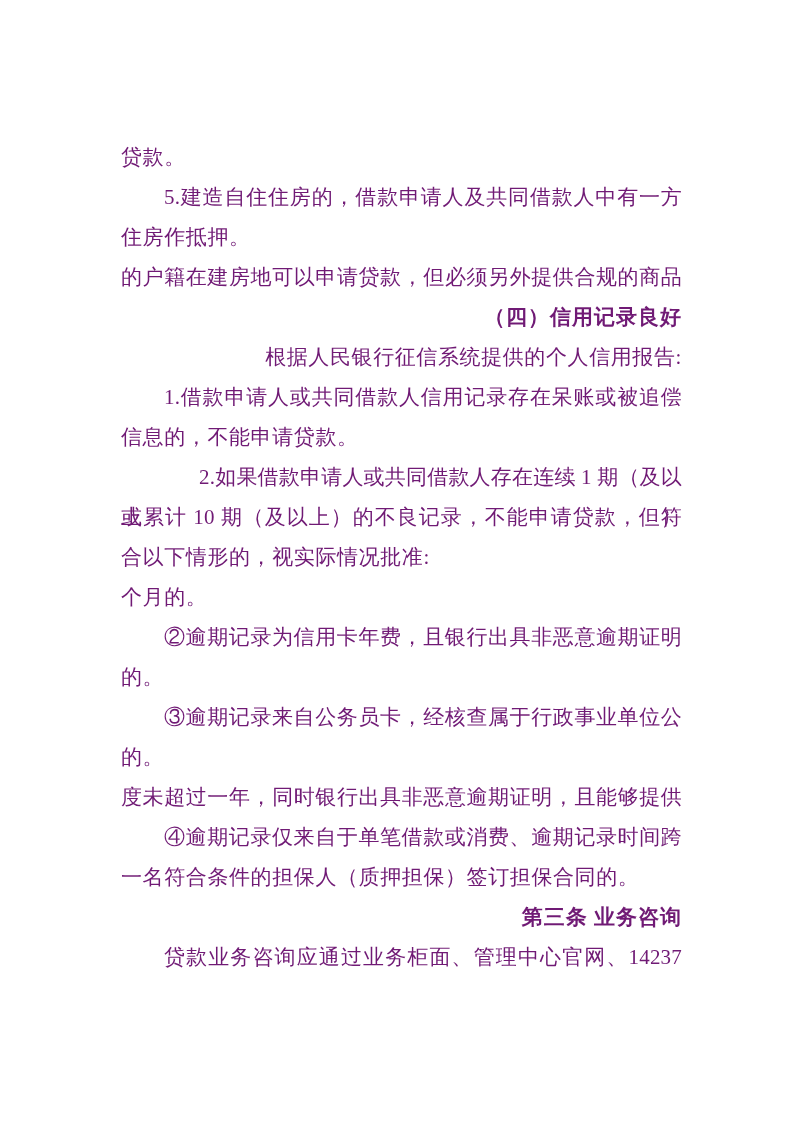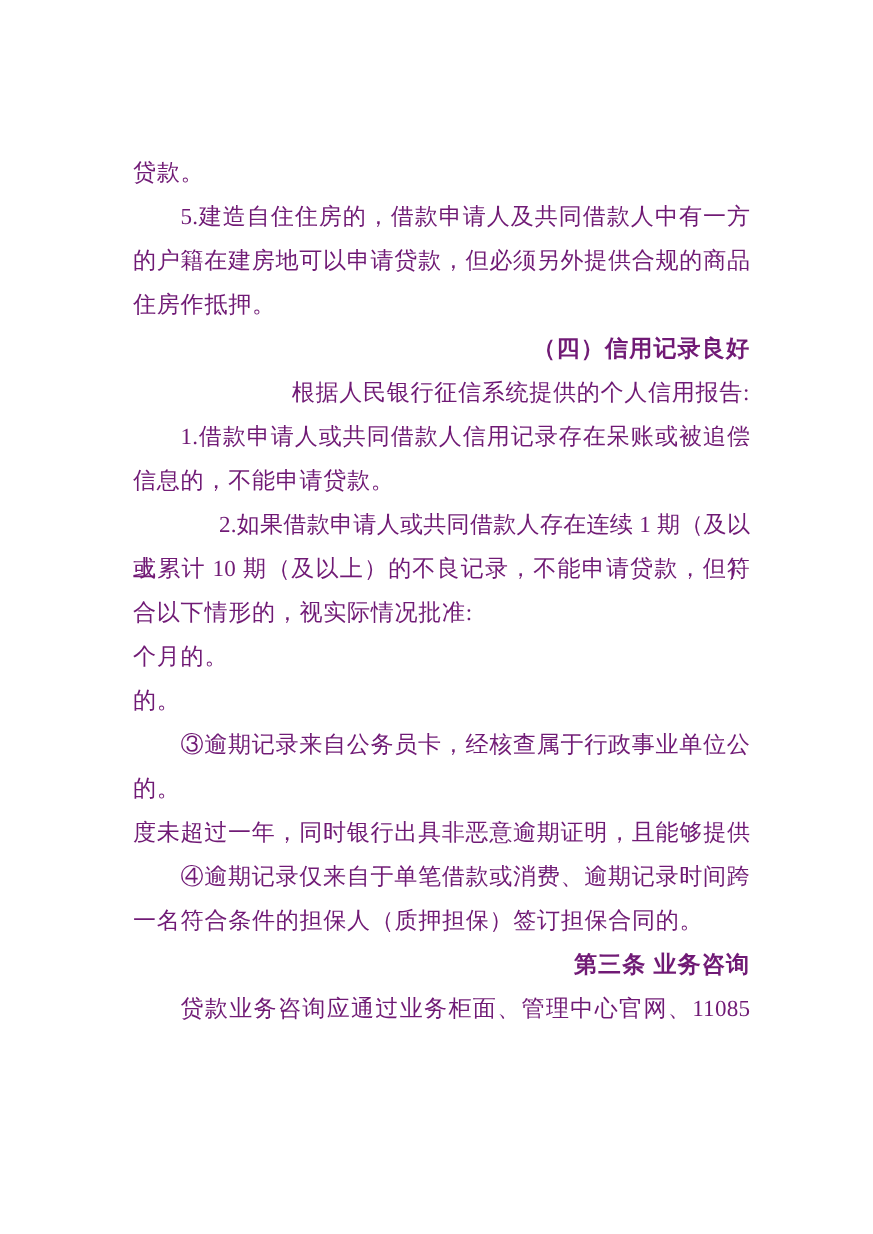--- a/index.html
+++ b/index.html
@@ -45,32 +45,33 @@
     letter-spacing: 1px;
   }
 </style>
 </head>
 <body>
 
 <div class="page">
   <div class="doc-body" id="doc-body">
       <div class="line">贷款。</div>
       <div class="line justify indent">5.建造自住住房的，借款申请人及共同借款人中有一方</div>
+      <div class="line">住房作抵押。</div>
       <div class="line justify">的户籍在建房地可以申请贷款，但必须另外提供合规的商品</div>
-      <div class="line">住房作抵押。</div>
       <div class="line indent bold">（四）信用记录良好</div>
       <div class="line indent">根据人民银行征信系统提供的个人信用报告:</div>
       <div class="line justify indent">1.借款申请人或共同借款人信用记录存在呆账或被追偿</div>
       <div class="line">信息的，不能申请贷款。</div>
       <div class="line justify indent">2.如果借款申请人或共同借款人存在连续 1 期（及以上）</div>
       <div class="line justify">或累计 10 期（及以上）的不良记录，不能申请贷款，但符</div>
       <div class="line">合以下情形的，视实际情况批准:</div>
       <div class="line">个月的。</div>
+      <div class="line justify indent">②逾期记录为信用卡年费，且银行出具非恶意逾期证明</div>
       <div class="line">的。</div>
       <div class="line justify indent">③逾期记录来自公务员卡，经核查属于行政事业单位公</div>
       <div class="line">的。</div>
       <div class="line justify">度未超过一年，同时银行出具非恶意逾期证明，且能够提供</div>
       <div class="line justify indent">④逾期记录仅来自于单笔借款或消费、逾期记录时间跨</div>
       <div class="line">一名符合条件的担保人（质押担保）签订担保合同的。</div>
       <div class="line indent bold">第三条 业务咨询</div>
-      <div class="line justify indent">贷款业务咨询应通过业务柜面、管理中心官网、11085</div>
+      <div class="line justify indent">贷款业务咨询应通过业务柜面、管理中心官网、14237</div>
     </div>
 </div>
 
 </body></html>

